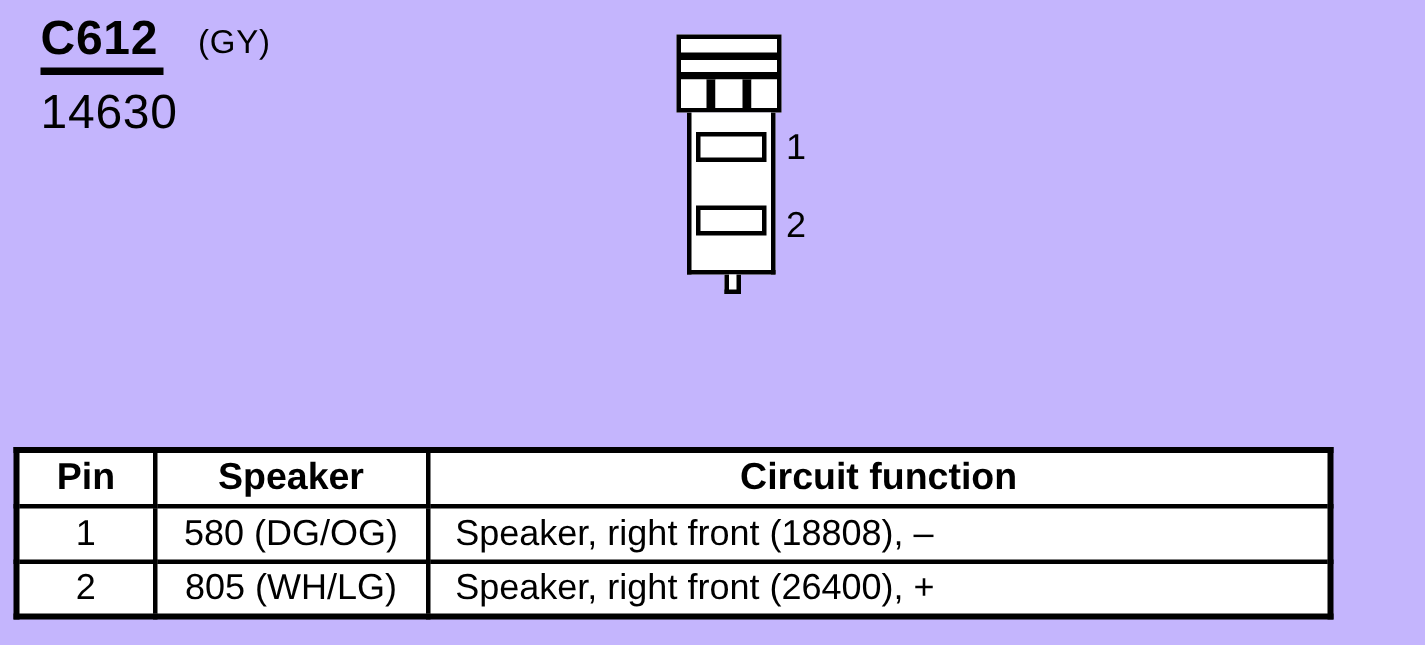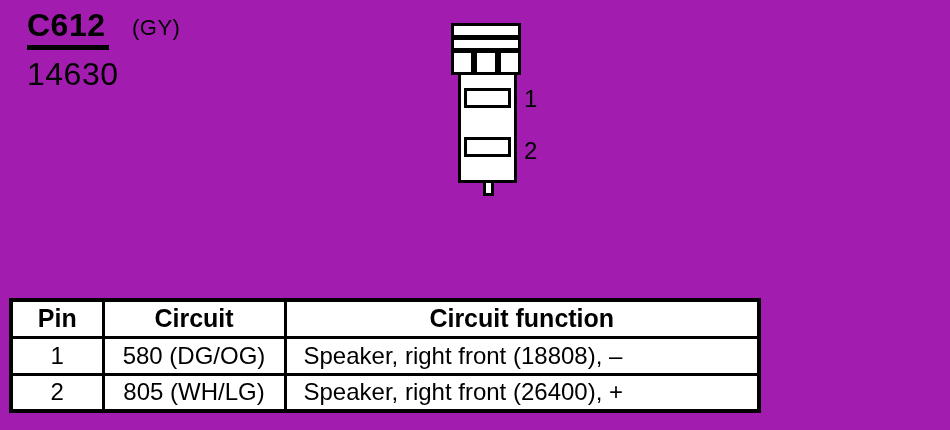--- a/index.html
+++ b/index.html
@@ -4,21 +4,21 @@
 <style>
   * { margin: 0; padding: 0; box-sizing: border-box; }
   html, body { width: 950px; height: 430px; }
   body {
     background: #ffffff;
     color: #000000;
     font-family: "Liberation Sans", sans-serif;
     position: relative;
     overflow: hidden;
   }
-  .page { position: absolute; inset: 0; width: 950px; height: 430px; background: #a21caf; }
+  .page { position: absolute; inset: 0; width: 950px; height: 430px; background: #c4b5fd; }
 
   
   .connector-id {
     position: absolute; left: 27px; top: 8px;
     font-size: 32px; font-weight: bold; line-height: 1.1;
     display: inline-block;
     border-bottom: 5px solid #000;
     padding: 0 3px 2px 0;
     letter-spacing: 0.5px;
   }
@@ -78,21 +78,21 @@
   .pin-label-2 { top: 116px; }
   .figure-id {
     position: absolute; left: -13px; top: 193px;
     width: 96px; text-align: center;
     font-size: 17px; letter-spacing: 0.5px;
   }
 
   
   table.pinout {
     position: absolute; left: 9px; top: 298px;
-    width: 752px;
+    width: 880px;
     border-collapse: collapse;
     border: 4px solid #000;
     table-layout: fixed;
   }
   .pinout th, .pinout td {
     border: 3px solid #000;
     font-size: 24px;
     vertical-align: middle;
     background: #fff;
   }
@@ -132,21 +132,21 @@
     </div>
     <div class="conn-tab"></div>
     <div class="pin-label pin-label-1">1</div>
     <div class="pin-label pin-label-2">2</div>
   </div>
 
   <table class="pinout">
     <thead>
       <tr>
         <th class="col-pin">Pin</th>
-        <th class="col-circuit">Circuit</th>
+        <th class="col-circuit">Speaker</th>
         <th>Circuit function</th>
       </tr>
     </thead>
     <tbody>
       <tr>
         <td class="cell-center">1</td>
         <td class="cell-center">580 (DG/OG)</td>
         <td class="cell-function">Speaker, right front (18808), –</td>
       </tr>
       <tr>

